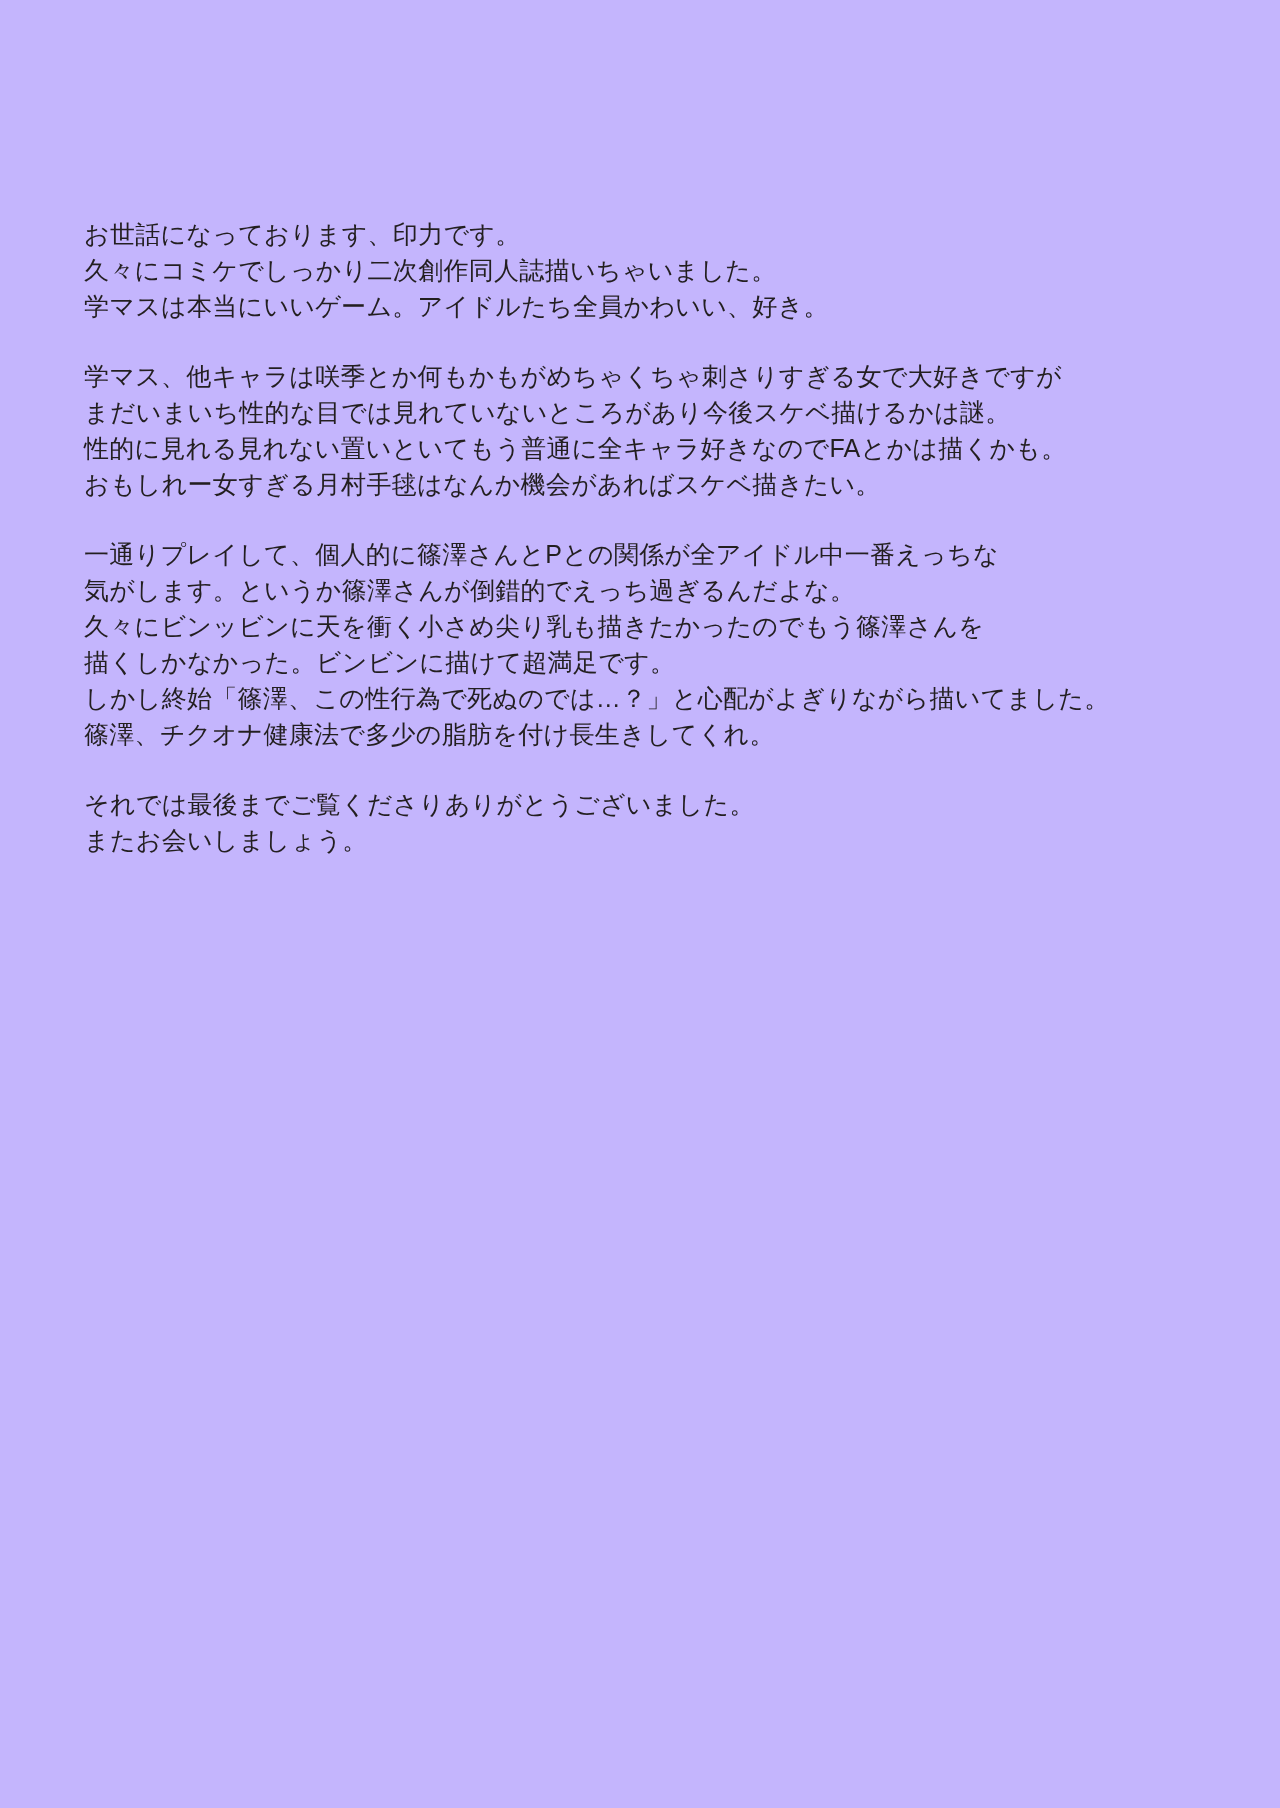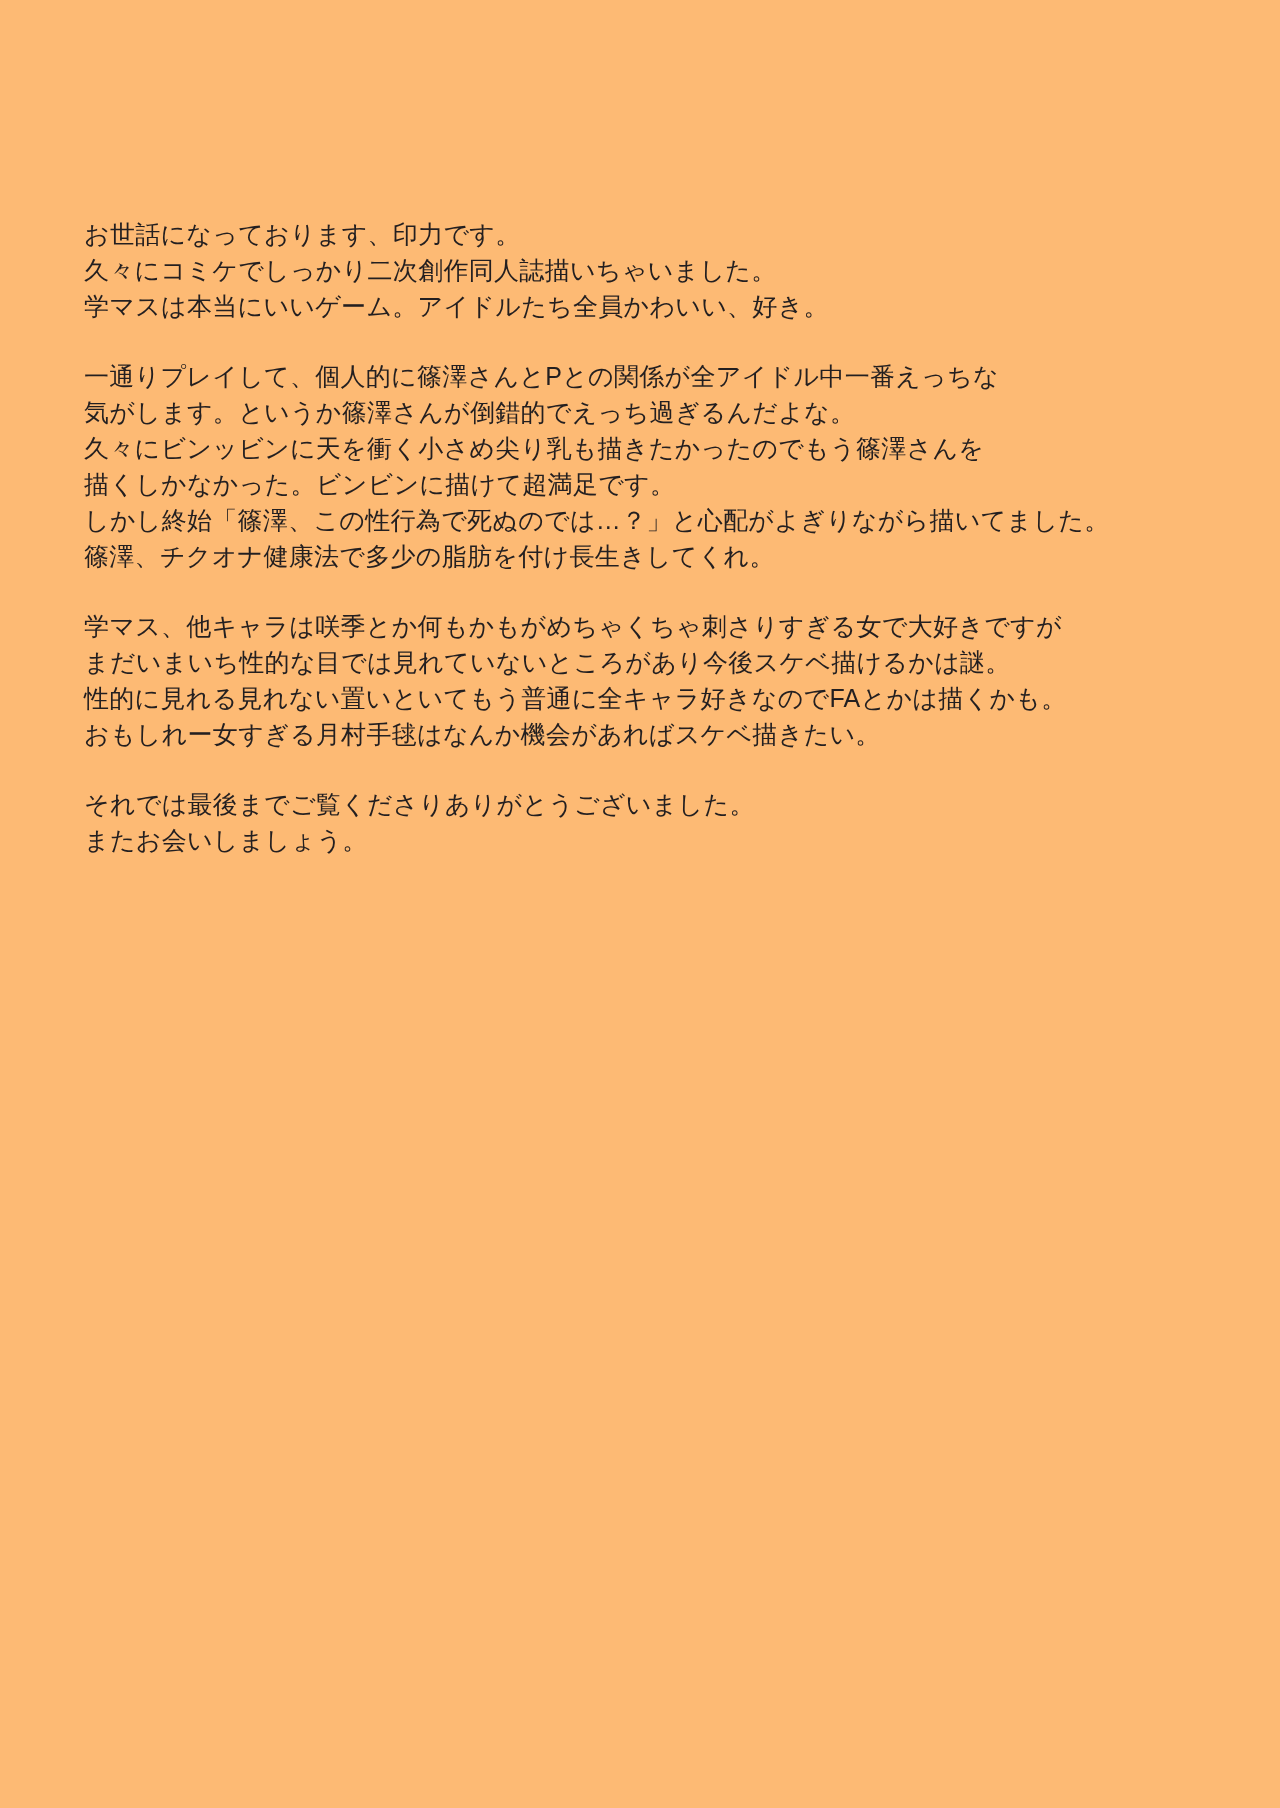--- a/index.html
+++ b/index.html
@@ -4,21 +4,21 @@
 <style>
   html, body {
     margin: 0;
     padding: 0;
     background: #ffffff;
   }
   .page {
     position: relative;
     width: 1280px;
     height: 1808px;
-    background: #fdba74;
+    background: #c4b5fd;
     box-sizing: border-box;
     overflow: hidden;
   }
   .afterword {
     position: absolute;
     left: 84px;
     top: 216px;
     width: 1100px;
   }
   .para {
@@ -35,26 +35,26 @@
   }
 </style>
 </head>
 <body>
 
 <div class="page">
   <div class="afterword">
     <p class="para">お世話になっております、印力です。
 久々にコミケでしっかり二次創作同人誌描いちゃいました。
 学マスは本当にいいゲーム。アイドルたち全員かわいい、好き。</p>
+    <p class="para">学マス、他キャラは咲季とか何もかもがめちゃくちゃ刺さりすぎる女で大好きですが
+まだいまいち性的な目では見れていないところがあり今後スケベ描けるかは謎。
+性的に見れる見れない置いといてもう普通に全キャラ好きなのでFAとかは描くかも。
+おもしれー女すぎる月村手毬はなんか機会があればスケベ描きたい。</p>
     <p class="para">一通りプレイして、個人的に篠澤さんとPとの関係が全アイドル中一番えっちな
 気がします。というか篠澤さんが倒錯的でえっち過ぎるんだよな。
 久々にビンッビンに天を衝く小さめ尖り乳も描きたかったのでもう篠澤さんを
 描くしかなかった。ビンビンに描けて超満足です。
 しかし終始「篠澤、この性行為で死ぬのでは…？」と心配がよぎりながら描いてました。
 篠澤、チクオナ健康法で多少の脂肪を付け長生きしてくれ。</p>
-    <p class="para">学マス、他キャラは咲季とか何もかもがめちゃくちゃ刺さりすぎる女で大好きですが
-まだいまいち性的な目では見れていないところがあり今後スケベ描けるかは謎。
-性的に見れる見れない置いといてもう普通に全キャラ好きなのでFAとかは描くかも。
-おもしれー女すぎる月村手毬はなんか機会があればスケベ描きたい。</p>
     <p class="para">それでは最後までご覧くださりありがとうございました。
 またお会いしましょう。</p>
   </div>
 </div>
 
 </body></html>

